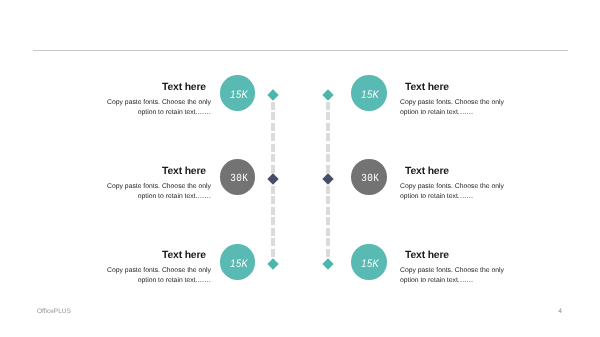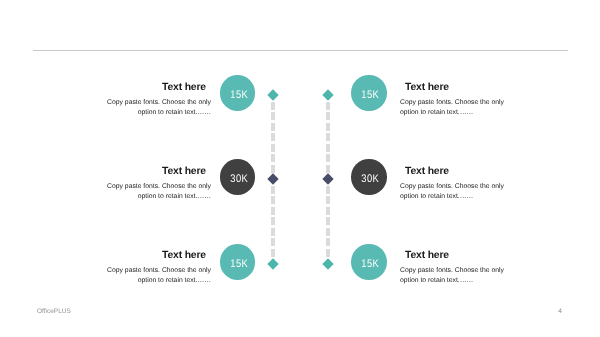--- a/index.html
+++ b/index.html
@@ -17,22 +17,22 @@
   .txt-right { position:absolute; left:400px; width:116px; text-align:left; }
 
   .heading { font-size:10.4px; font-weight:bold; color:#1a1a1a; line-height:11px; margin:5px; letter-spacing:-0.16px; }
   .body { font-size:6.8px; color:#222222; line-height:10px; margin:4px 0 0 0; }
 
   .circle { position:absolute; width:35.5px; height:35.5px; border-radius:50%; }
   .circle > span { position:absolute; left:0; top:0; width:35.5px; height:35.5px;
             display:flex; align-items:center; justify-content:center;
             font-size:11px; color:#ffffff; font-weight:400; letter-spacing:0.4px; padding-left:3.4px; padding-top:3.4px; box-sizing:border-box;
             transform:scaleX(0.85); }
-  .c-teal { background:#58bab2; }
-  .c-navy { background:#404040; }
+  .c-teal { background:#58bab2;font-style:italic; }
+  .c-navy { background:#737373;font-family:Liberation Mono, monospace; }
   .circle-left { left:219.7px; }
   .circle-right { left:351.2px; }
 
   .diamond { position:absolute; width:8px; height:8px; transform:rotate(45deg); }
   .d-teal { background:#4db6ac; }
   .d-navy { background:#474d66; }
 
   .dashline { position:absolute; width:4.2px; background:repeating-linear-gradient(#dadbdc 0 7.6px, rgba(255,255,255,0) 7.6px 10.5px); }
 
   .footer-left { position:absolute; left:37px; top:308px; font-size:6.5px; color:#949494; }

